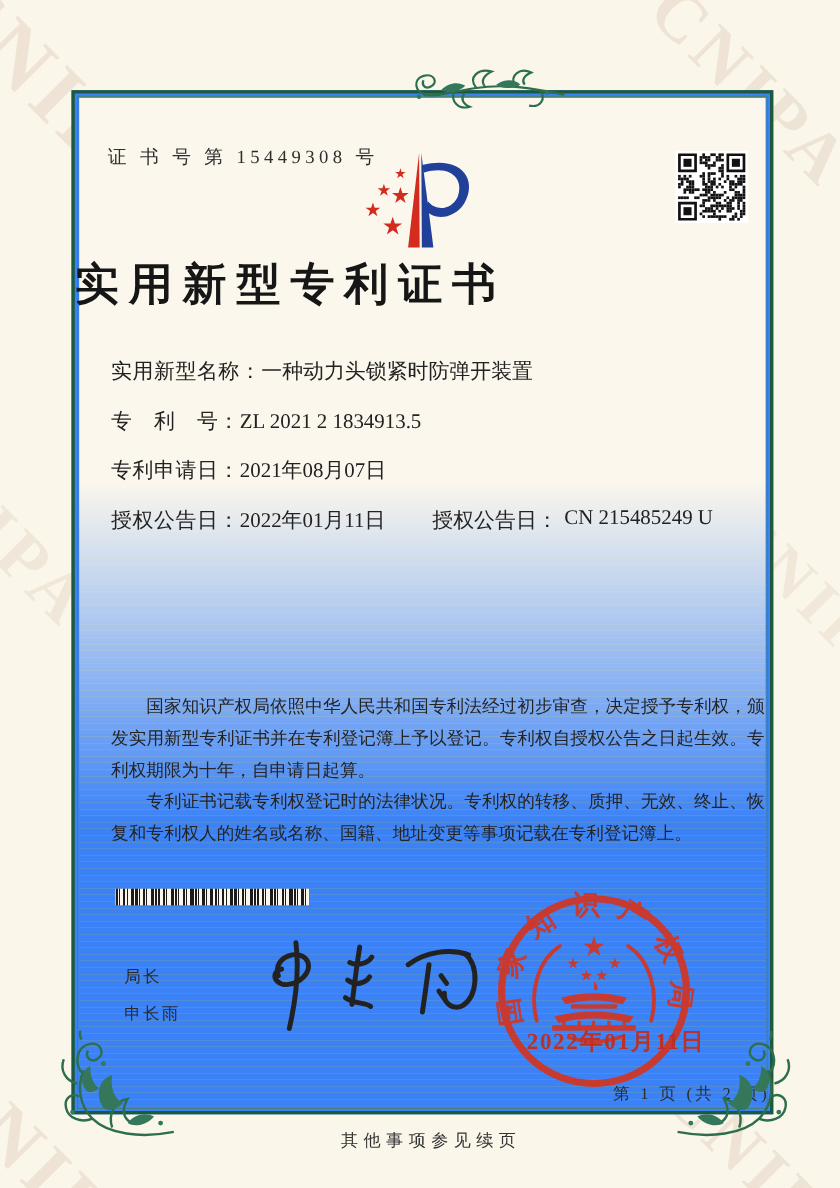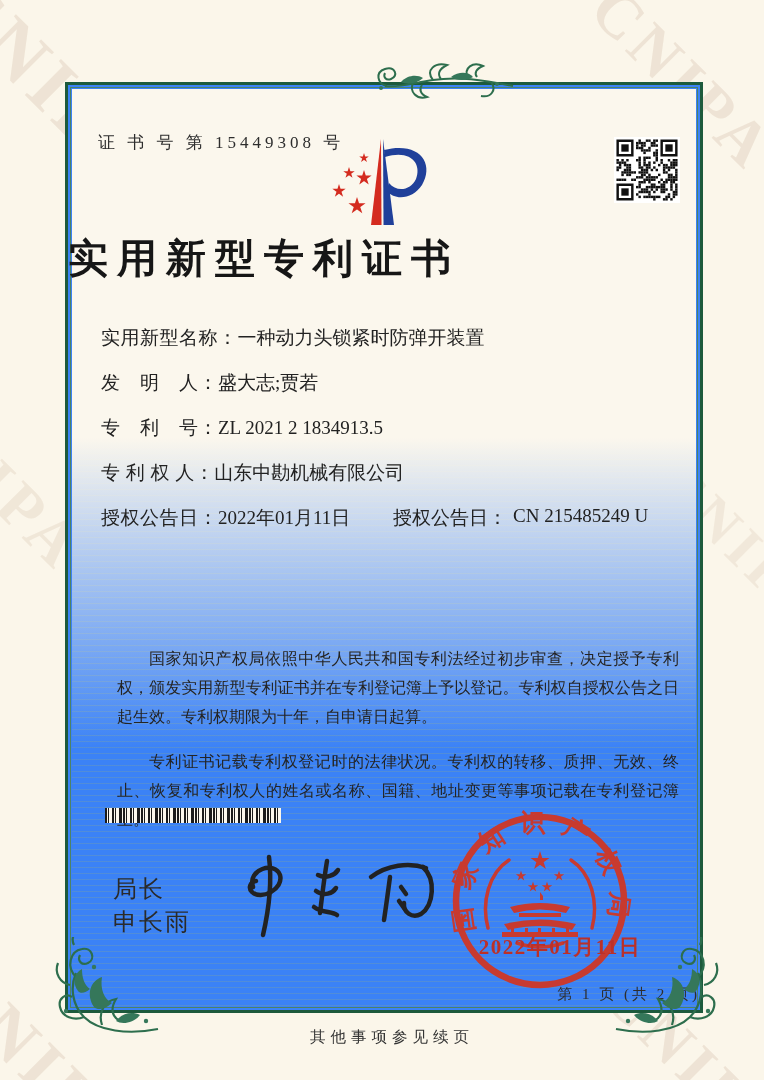--- a/index.html
+++ b/index.html
@@ -31,32 +31,32 @@
   
   .fields{left:33px;top:240px;right:16px;font-size:19px;color:#222;}
   .frow{height:45px;position:relative;white-space:nowrap;}
   .flabel{display:inline-block;min-width:113px;letter-spacing:.5px;}
   .flabel2{position:absolute;left:292px;top:0;}
   .fval2{position:absolute;left:412px;top:0;}
 
   
   .bodytext{left:33px;top:543px;width:594px;font-size:16px;line-height:29px;
             text-align:justify;color:#242424;}
-  .bodytext p{margin:16px;text-indent:2em;}
+  .bodytext p{margin:0;text-indent:2em;}
 
   
   .barcode{left:37px;top:723px;width:176px;height:15px;
      background:repeating-linear-gradient(90deg,
        #1b1b1b 0 2px,#fbf7ed 2px 3px,#1b1b1b 3px 4px,#fbf7ed 4px 7px,
        #1b1b1b 7px 9px,#fbf7ed 9px 10px,#1b1b1b 10px 11px,#fbf7ed 11px 14px,
        #1b1b1b 14px 17px,#fbf7ed 17px 18px);}
 
   
   .officials{left:45px;top:787px;font-family:"Liberation Sans","DejaVu Sans",sans-serif;
-             font-size:24px;line-height:33px;color:#2a2a2a;letter-spacing:2px;}
+             font-size:15px;line-height:33px;color:#2a2a2a;letter-spacing:2px;}
   .signature{left:155px;top:762px;}
   .sealbox{left:377px;top:719px;}
 
   .pagenum{left:0;right:0;top:900px;text-align:right;font-size:15px;
            letter-spacing:3px;color:#2d2d2d;}
   .footer-note{position:absolute;left:0;right:0;top:1027px;text-align:center;
            font-size:15.5px;letter-spacing:5px;color:#333;padding-left:20px;}
 
   .orn{position:absolute;}
 </style>
@@ -329,27 +329,24 @@
         </g>
     </svg>
 
     <div class="abs title">实用新型专利证书</div>
 
     <div class="abs fields">
       <div class="frow">
         <span class="flabel">实用新型名称：</span><span class="fval">一种动力头锁紧时防弹开装置</span>
       </div>
       <div class="frow">
-        <span class="flabel">发　明　人：</span><span class="fval">盛大志;贾若</span>
-      </div>
-      <div class="frow">
         <span class="flabel">专　利　号：</span><span class="fval">ZL 2021 2 1834913.5</span>
       </div>
       <div class="frow">
-        <span class="flabel">专 利 权 人：</span><span class="fval">山东中勘机械有限公司</span>
+        <span class="flabel">专利申请日：</span><span class="fval">2021年08月07日</span>
       </div>
       <div class="frow">
         <span class="flabel">授权公告日：</span><span class="fval">2022年01月11日</span>
         <span class="flabel2">授权公告日：</span>
         <span class="fval2">CN 215485249 U</span>
       </div>
     </div>
 
     <div class="abs bodytext">
       <p>国家知识产权局依照中华人民共和国专利法经过初步审查，决定授予专利权，颁发实用新型专利证书并在专利登记簿上予以登记。专利权自授权公告之日起生效。专利权期限为十年，自申请日起算。</p>

